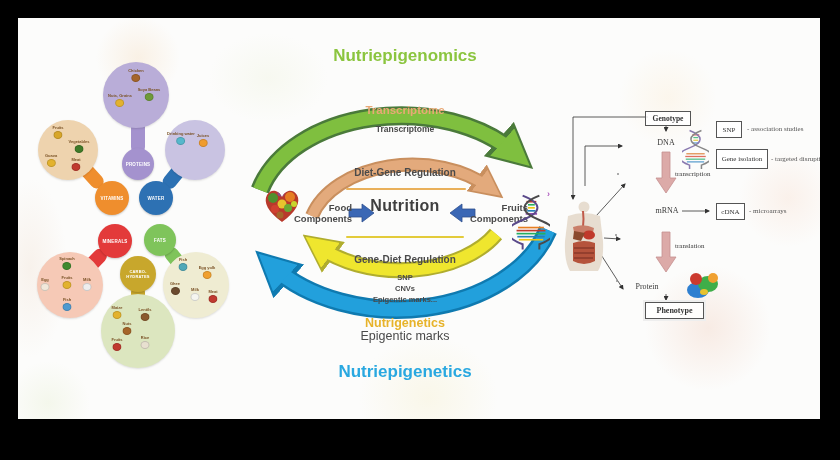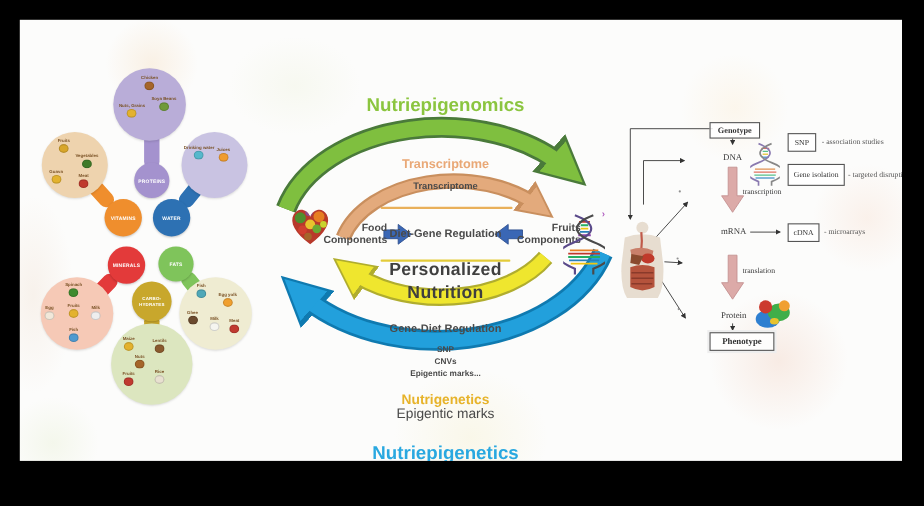--- a/index.html
+++ b/index.html
@@ -12,21 +12,21 @@
       radial-gradient(60px 60px at 120px 40px, rgba(240,200,150,.22), transparent 70%),
       radial-gradient(90px 90px at 690px 310px, rgba(235,185,160,.25), transparent 70%),
       radial-gradient(70px 70px at 650px 80px, rgba(250,220,170,.18), transparent 70%),
       radial-gradient(100px 90px at 410px 380px, rgba(242,232,180,.25), transparent 70%),
       radial-gradient(60px 60px at 30px 385px, rgba(220,232,190,.25), transparent 70%),
       radial-gradient(70px 70px at 770px 180px, rgba(246,212,192,.28), transparent 70%),
       radial-gradient(50px 120px at 12px 250px, rgba(238,218,200,.30), transparent 75%),
       radial-gradient(80px 60px at 250px 60px, rgba(235,240,215,.30), transparent 75%);}
   .abs{position:absolute;}
   
-  .cyc{left:267px;width:240px;text-align:center;color:#4a4a4a;margin-top:40px;}
+  .cyc{left:267px;width:240px;text-align:center;color:#4a4a4a;}
   .t-green{color:#8bc53f;font-size:17px;font-weight:bold;}
   .t-orange{color:#e9a876;font-size:11.5px;font-weight:bold;}
   .t-gold{color:#e7b32a;font-size:12.5px;font-weight:bold;}
   .t-blue{color:#29a8e0;font-size:17px;font-weight:bold;}
   .sep{height:2px;border-radius:1px;}
   .core{font-size:16px;line-height:21px;font-weight:bold;color:#3f3f3f;letter-spacing:.3px;}
   .node-txt{font-size:9.5px;font-weight:bold;color:#4a4a4a;line-height:11px;text-align:right;}
   
   .w-food{position:absolute;border-radius:50%;box-shadow:0 1px 2px rgba(0,0,0,.12);}
   .w-label{position:absolute;border-radius:50%;display:flex;align-items:center;justify-content:center;
@@ -250,21 +250,20 @@
     <path d="M644,134 h8 v26 h6 l-10,15 l-10,-15 h6 z" fill="#dcaaa8" stroke="#c48f8f" stroke-width="0.8"></path>
     <path d="M644,214 h8 v25 h6 l-10,15 l-10,-15 h6 z" fill="#dcaaa8" stroke="#c48f8f" stroke-width="0.8"></path>
   </svg>
 
   <div class="abs cyc t-green" style="top:28px;">Nutriepigenomics</div>
   <div class="abs cyc t-orange" style="top:86px;">Transcriptome</div>
   <div class="abs cyc" style="top:106px;font-size:8.5px;font-weight:bold;">Transcriptome</div>
   <div class="abs cyc" style="top:149px;font-size:10px;font-weight:bold;">Diet-Gene Regulation</div>
   <div class="abs sep" style="left:328px;top:170px;width:120px;background:#e9b05a;"></div>
   <div class="abs cyc core" style="top:177px;">
-    <div>Personalized</div>
     <div>Nutrition</div>
   </div>
   <div class="abs sep" style="left:328px;top:218px;width:118px;background:#e3cb3a;"></div>
   <div class="abs cyc" style="top:236px;font-size:10px;font-weight:bold;">Gene-Diet Regulation</div>
   <div class="abs cyc" style="top:255px;font-size:7.5px;font-weight:600;">SNP</div>
   <div class="abs cyc" style="top:266px;font-size:7.5px;font-weight:600;">CNVs</div>
   <div class="abs cyc" style="top:277px;font-size:7.5px;font-weight:600;">Epigentic marks...</div>
   <div class="abs cyc t-gold" style="top:298px;">Nutrigenetics</div>
   <div class="abs cyc" style="top:311px;font-size:12.5px;">Epigentic marks</div>
   <div class="abs cyc t-blue" style="top:344px;">Nutriepigenetics</div>
@@ -314,21 +313,21 @@
   </svg>
   <div class="abs" style="left:529px;top:171px;font-size:9px;color:#b05fc0;font-weight:bold;">›</div>
 
   <div class="fc-box" style="left:627px;top:93px;width:44px;height:13px;font-size:7.5px;font-weight:bold;">
       <span>Genotype</span>
     </div>
   <div class="fc-text" style="left:633px;top:120px;width:30px;">DNA</div>
   <div class="fc-text" style="left:657px;top:152px;width:44px;font-size:7px;text-align:left;">transcription</div>
   <div class="fc-text" style="left:633px;top:188px;width:32px;">mRNA</div>
   <div class="fc-text" style="left:657px;top:224px;width:40px;font-size:7px;text-align:left;">translation</div>
-  <div class="fc-text" style="left:632px;top:264px;width:34px;">Protein</div>
+  <div class="fc-text" style="left:612px;top:264px;width:34px;">Protein</div>
   <div class="fc-box" style="left:627px;top:284px;width:57px;height:15px;font-size:8px;font-weight:bold;box-shadow:0 0 0 2px #eee;">
       <span>Phenotype</span>
     </div>
 
   <div class="fc-box" style="left:698px;top:103px;width:24px;height:15px;font-size:7px;">
       <span>SNP</span>
     </div>
   <div class="fc-note" style="left:729px;top:107px;">- association studies</div>
   <div class="fc-box" style="left:698px;top:131px;width:50px;height:18px;font-size:7px;">
       <span>Gene isolation</span>

